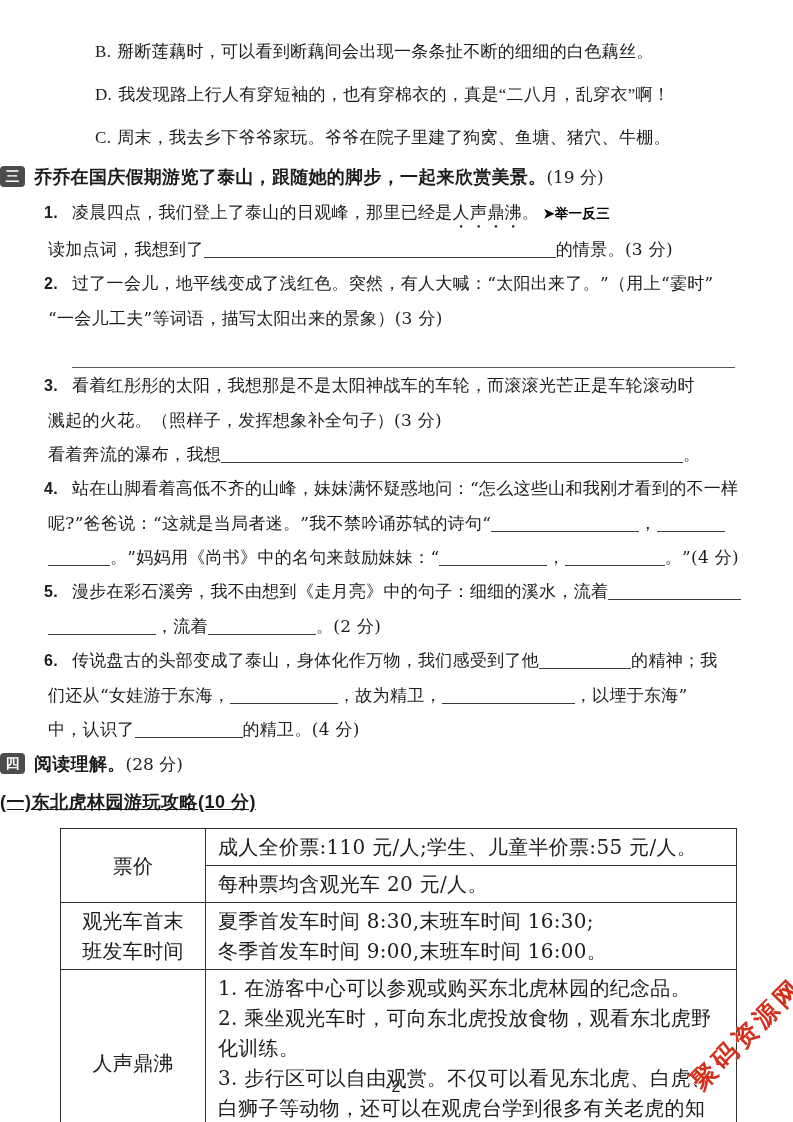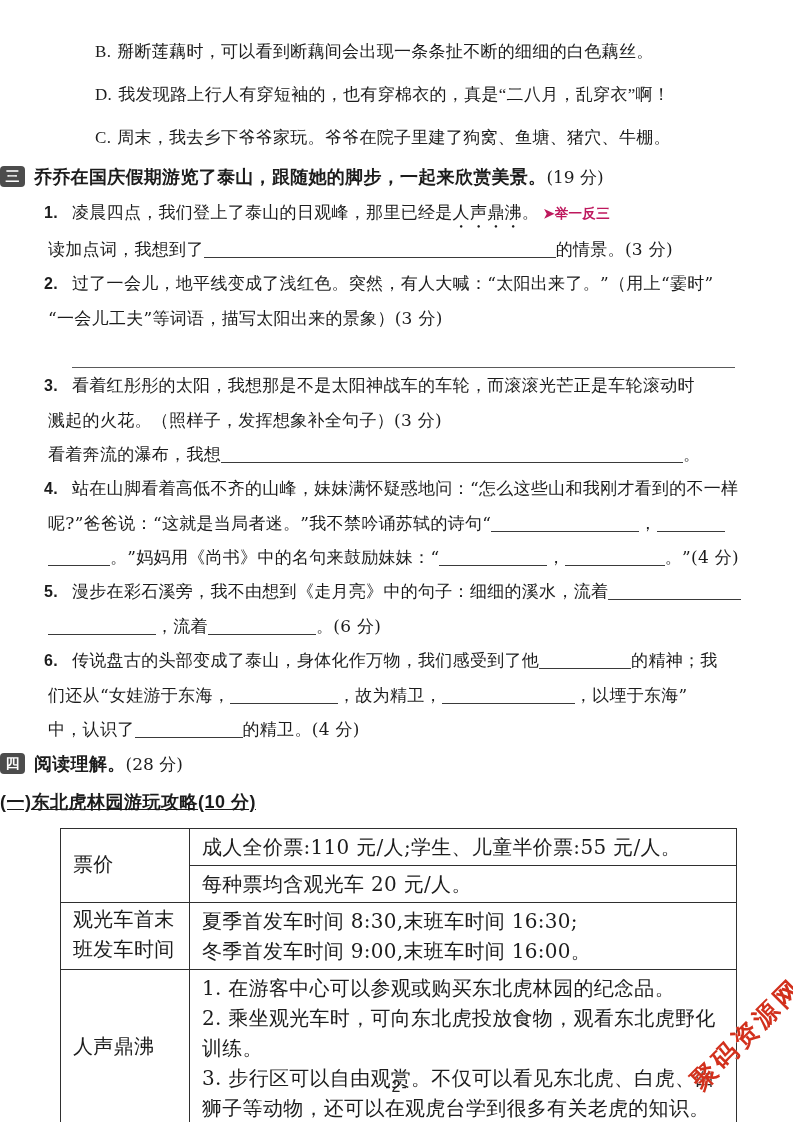--- a/index.html
+++ b/index.html
@@ -41,35 +41,35 @@
     border-bottom:1.6px solid #5a5a5a;
   }
   .emph{
     -webkit-text-emphasis-style:dot;
     -webkit-text-emphasis-position:under right;
     text-emphasis-style:dot;
     text-emphasis-position:under right;
   }
   .tag{
     font-family:"Liberation Sans",sans-serif;font-weight:700;font-size:13.5px;
-    margin-left:4px;color:#be185d;
+    margin-left:4px;color:#000000;
   }
   
   .subtitle{
     text-align:left;font-weight:700;font-size:18px;line-height:36px;margin-top:2px;
     font-family:"Liberation Sans",sans-serif;letter-spacing:.5px;text-decoration:underline;
   }
   .info-table{
     margin:8px 0 0 60px;width:677px;border-collapse:collapse;table-layout:fixed;
   }
   .info-table td{
     border:1.5px solid #2f2f2f;font-size:20px;line-height:30px;
     padding:3px 12px;letter-spacing:.3px;
   }
-  .info-table td.th{width:104px;text-align:left;padding:3px 12px;font-family:Liberation Mono, monospace;}
+  .info-table td.th{width:104px;text-align:center;padding:3px 20px;}
   
   .pagenum{
     position:absolute;left:0;bottom:26px;width:100%;text-align:center;
     font-size:16px;font-family:"Liberation Sans",sans-serif;color:#222;letter-spacing:1px;
   }
   .watermark{
     position:absolute;left:672px;top:1012px;width:160px;
     transform:rotate(-45deg);transform-origin:center center;
     font-family:"Liberation Sans",sans-serif;font-weight:700;font-size:25px;
     letter-spacing:4px;white-space:nowrap;
@@ -138,21 +138,21 @@
     <div class="qline cont">
       <span class="blank" style="width:62px"></span><span>。”妈妈用《尚书》中的名句来鼓励妹妹：“</span><span class="blank" style="width:108px"></span><span>，</span><span class="blank" style="width:100px"></span><span>。”(4 分)</span>
     </div>
   </div>
 
   <div>
     <div class="qline">
       <span class="qnum">5.</span><span>漫步在彩石溪旁，我不由想到《走月亮》中的句子：细细的溪水，流着</span><span class="blank" style="width:133px"></span>
     </div>
     <div class="qline cont">
-      <span class="blank" style="width:108px"></span><span>，流着</span><span class="blank" style="width:108px"></span><span>。(6 分)</span>
+      <span class="blank" style="width:108px"></span><span>，流着</span><span class="blank" style="width:108px"></span><span>。(2 分)</span>
     </div>
   </div>
 
   <div>
     <div class="qline">
       <span class="qnum">6.</span><span>传说盘古的头部变成了泰山，身体化作万物，我们感受到了他</span><span class="blank" style="width:92px"></span><span>的精神；我</span>
     </div>
     <div class="qline cont">
       <span>们还从“女娃游于东海，</span><span class="blank" style="width:108px"></span><span>，故为精卫，</span><span class="blank" style="width:133px"></span><span>，以堙于东海”</span>
     </div>

